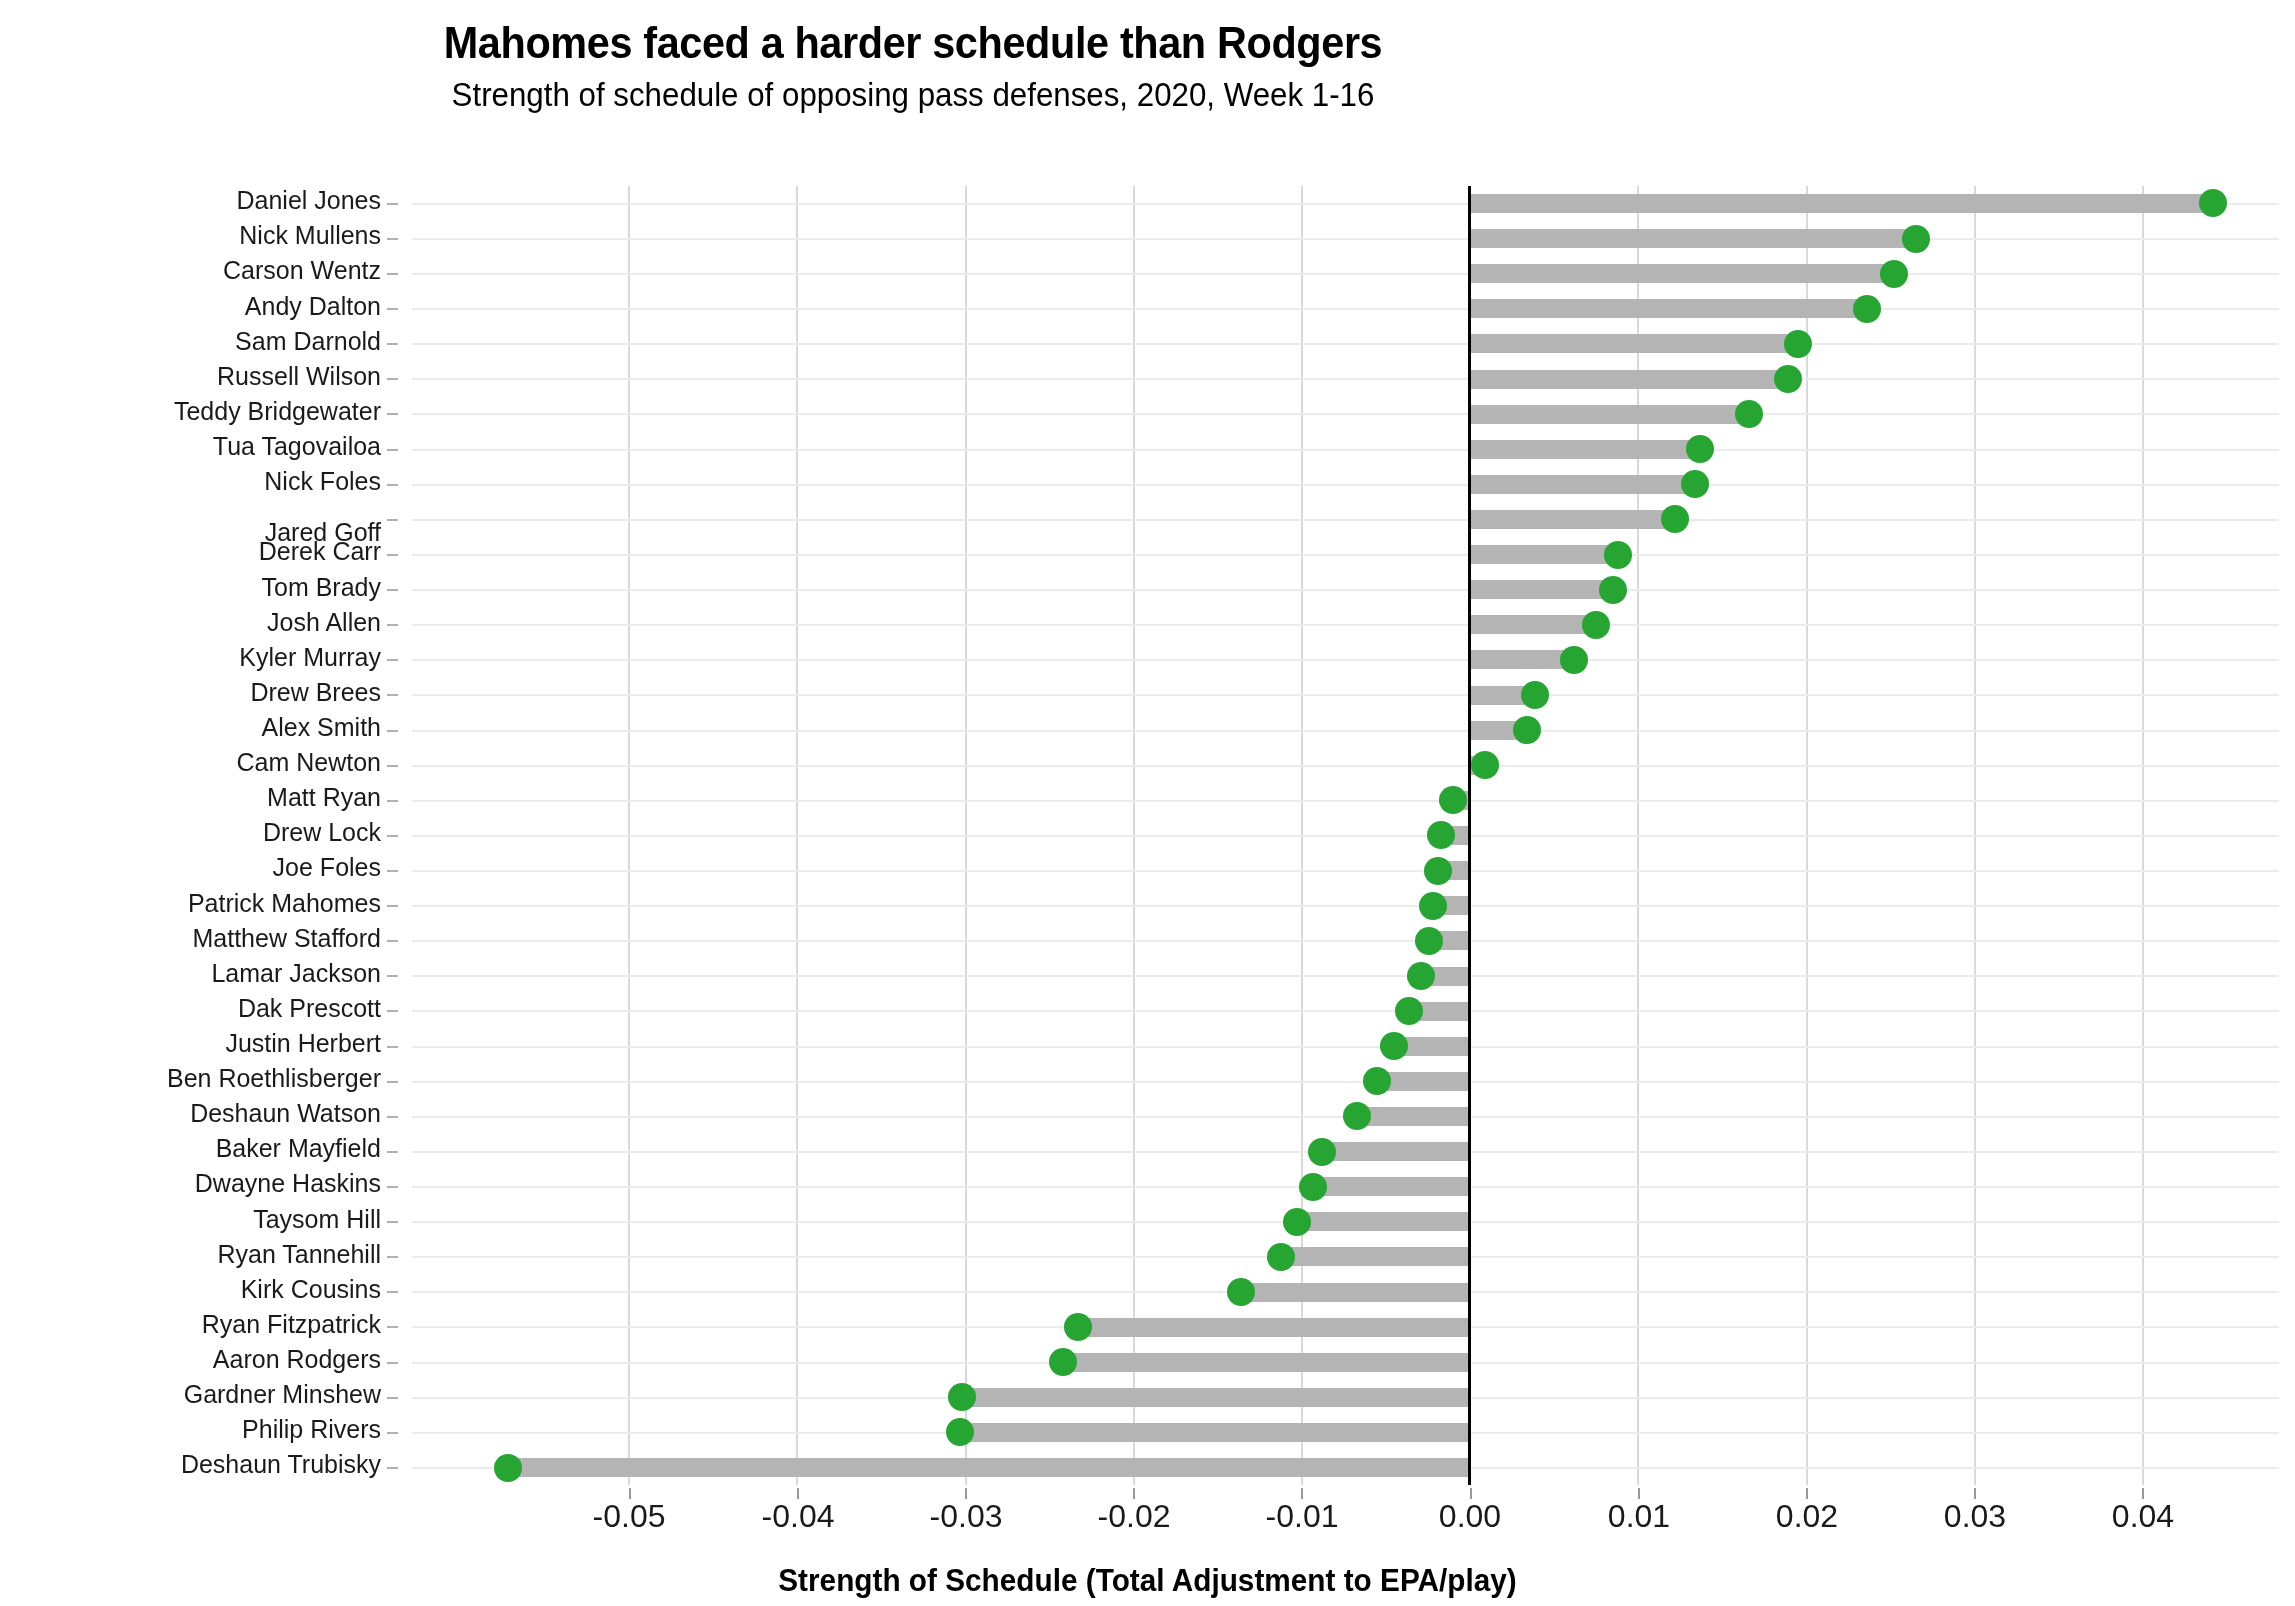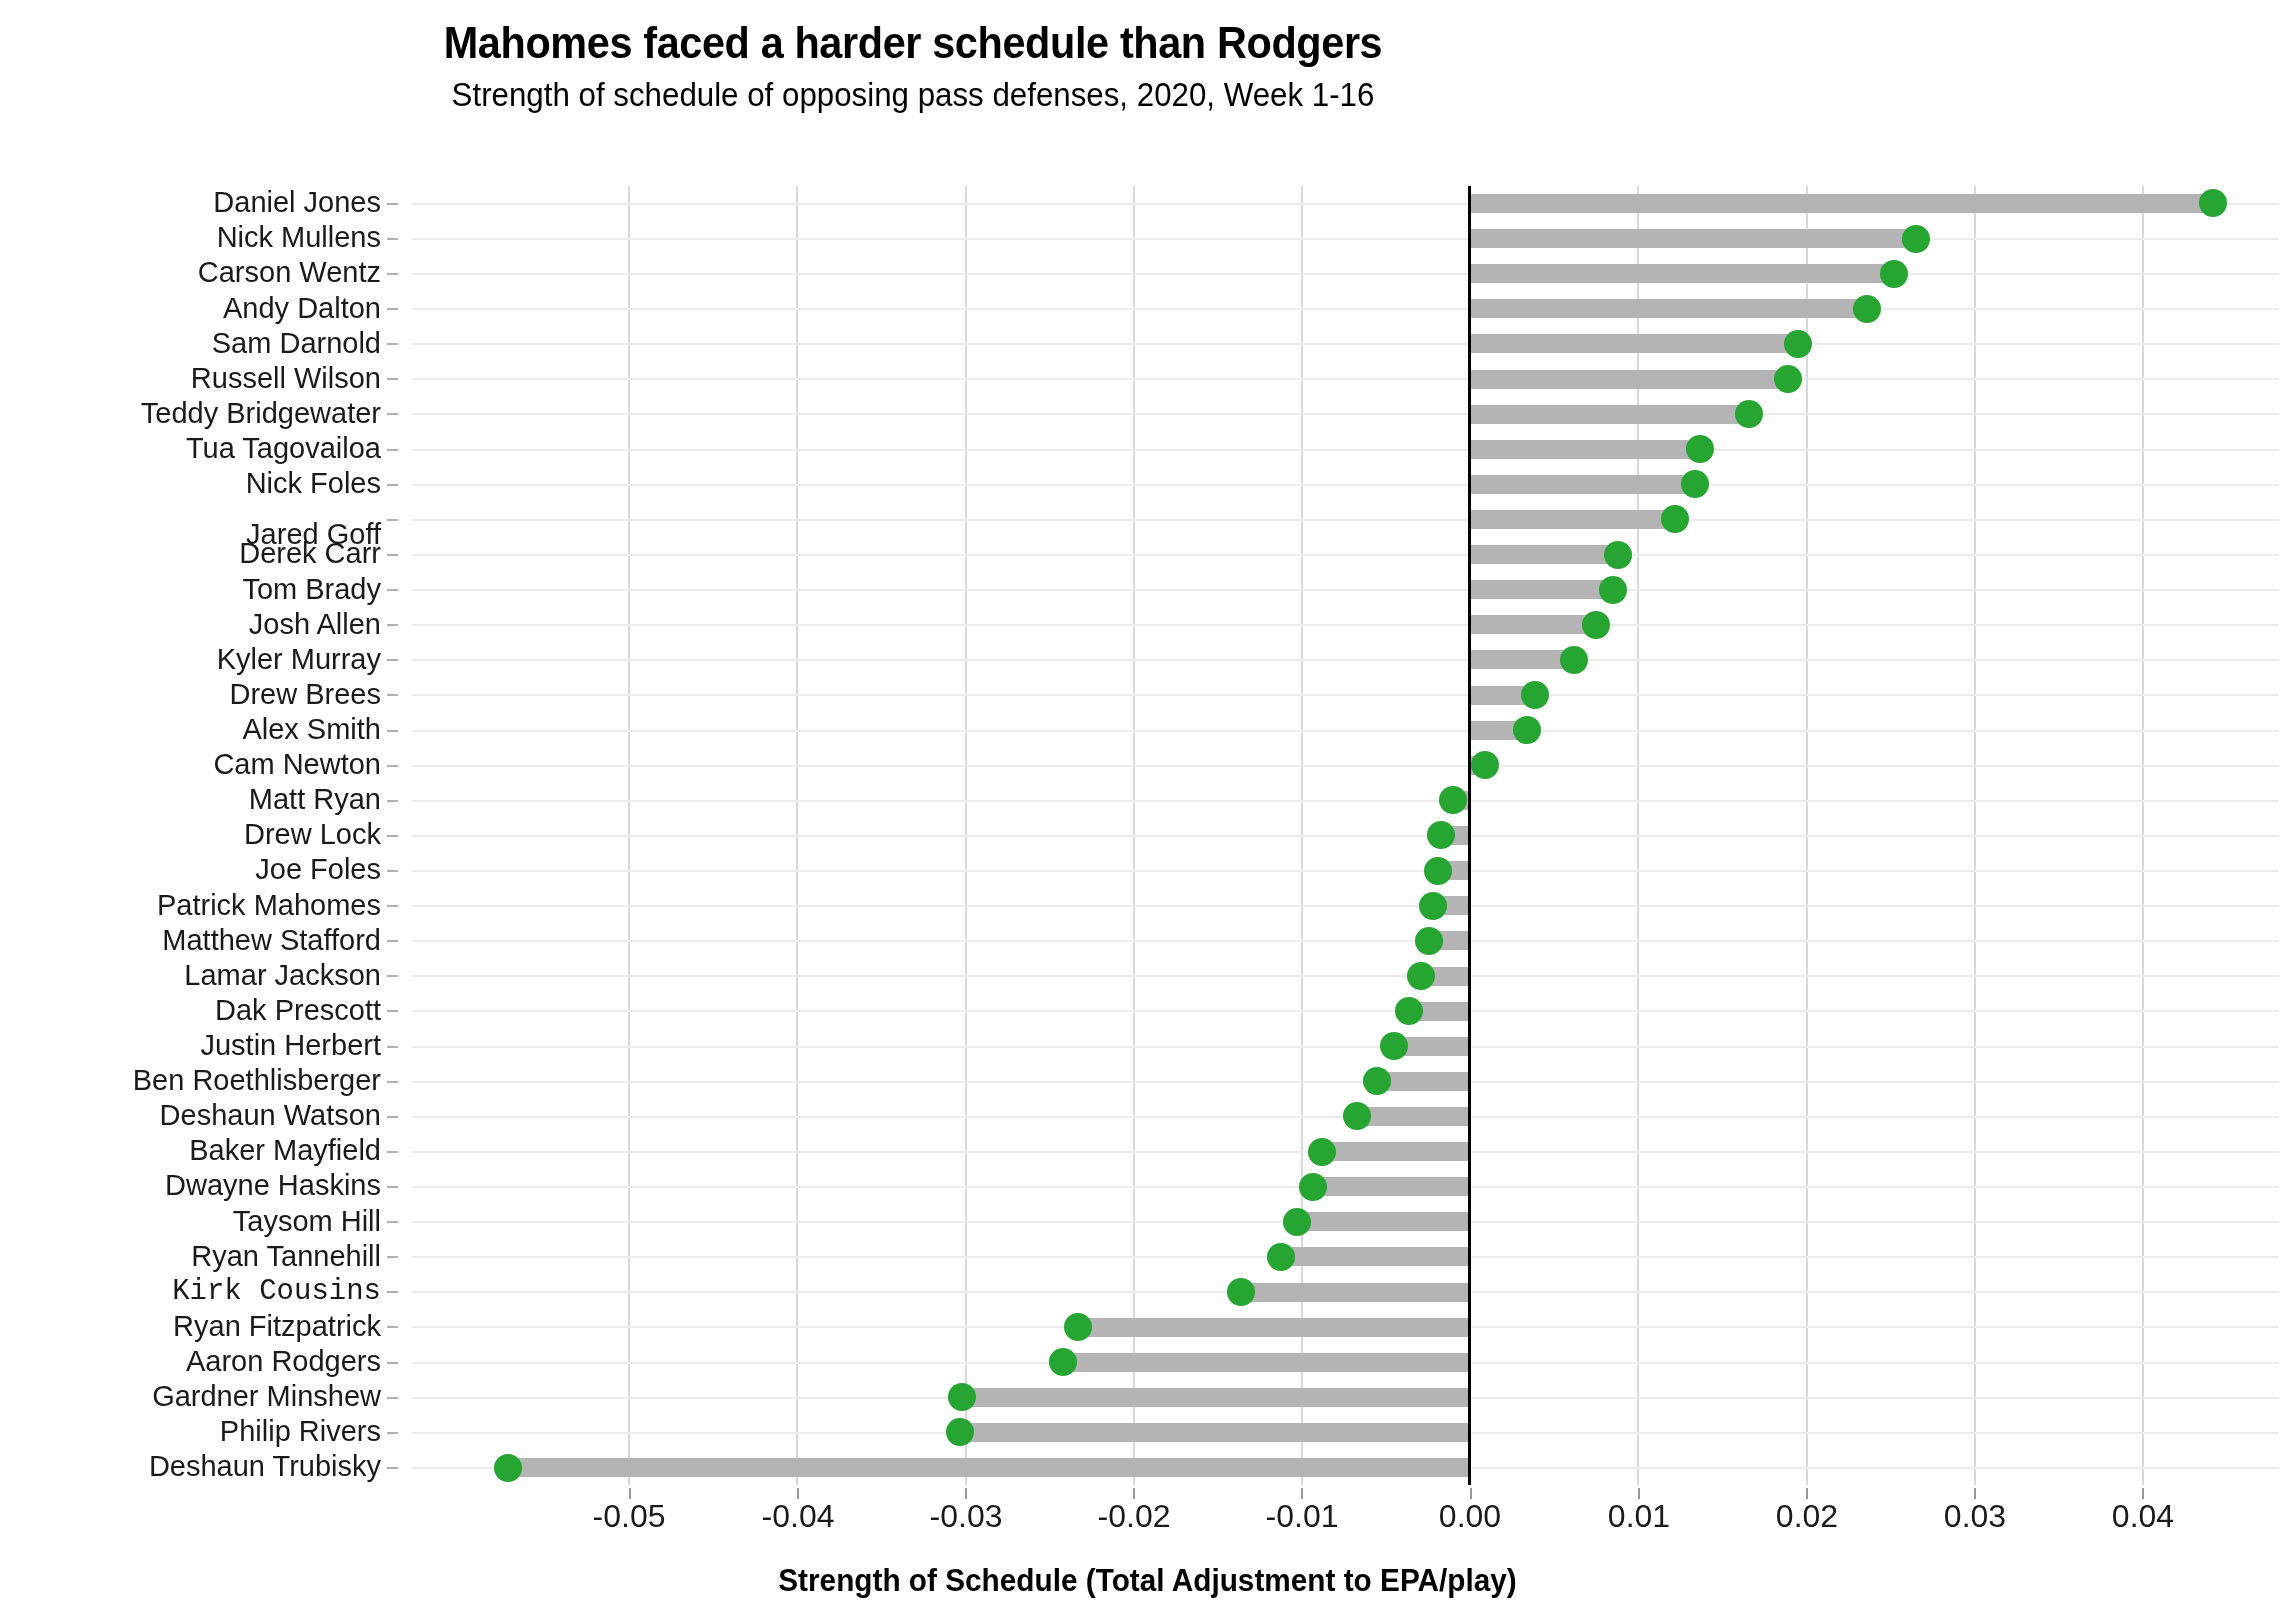--- a/index.html
+++ b/index.html
@@ -97,21 +97,21 @@
     position: absolute;
     left: 0;
     top: 186px;
     width: 398px;
     height: 1299px;
   }
   .y-label {
     position: absolute;
     right: 17px;
     text-align: right;
-    font-size: 29px;
+    font-size: 25px;
     line-height: 1;
     white-space: nowrap;
     color: #1a1a1a;
   }
   .y-tick {
     position: absolute;
     right: 0;
     width: 10.7px;
     height: 1.5px;
     background: #b0b0b0;
@@ -219,21 +219,21 @@
     <div class="y-label" style="top: 915px;">Deshaun Watson</div>
     <div class="y-tick" style="top: 930px;"></div>
     <div class="y-label" style="top: 950px;">Baker Mayfield</div>
     <div class="y-tick" style="top: 965px;"></div>
     <div class="y-label" style="top: 985px;">Dwayne Haskins</div>
     <div class="y-tick" style="top: 1000px;"></div>
     <div class="y-label" style="top: 1021px;">Taysom Hill</div>
     <div class="y-tick" style="top: 1035px;"></div>
     <div class="y-label" style="top: 1056px;">Ryan Tannehill</div>
     <div class="y-tick" style="top: 1070px;"></div>
-    <div class="y-label" style="top: 1091px; font-family: Liberation Mono, monospace;">Kirk Cousins</div>
+    <div class="y-label" style="top: 1091px;">Kirk Cousins</div>
     <div class="y-tick" style="top: 1105px;"></div>
     <div class="y-label" style="top: 1126px;">Ryan Fitzpatrick</div>
     <div class="y-tick" style="top: 1140px;"></div>
     <div class="y-label" style="top: 1161px;">Aaron Rodgers</div>
     <div class="y-tick" style="top: 1176px;"></div>
     <div class="y-label" style="top: 1196px;">Gardner Minshew</div>
     <div class="y-tick" style="top: 1211px;"></div>
     <div class="y-label" style="top: 1231px;">Philip Rivers</div>
     <div class="y-tick" style="top: 1246px;"></div>
     <div class="y-label" style="top: 1266px;">Deshaun Trubisky</div>

